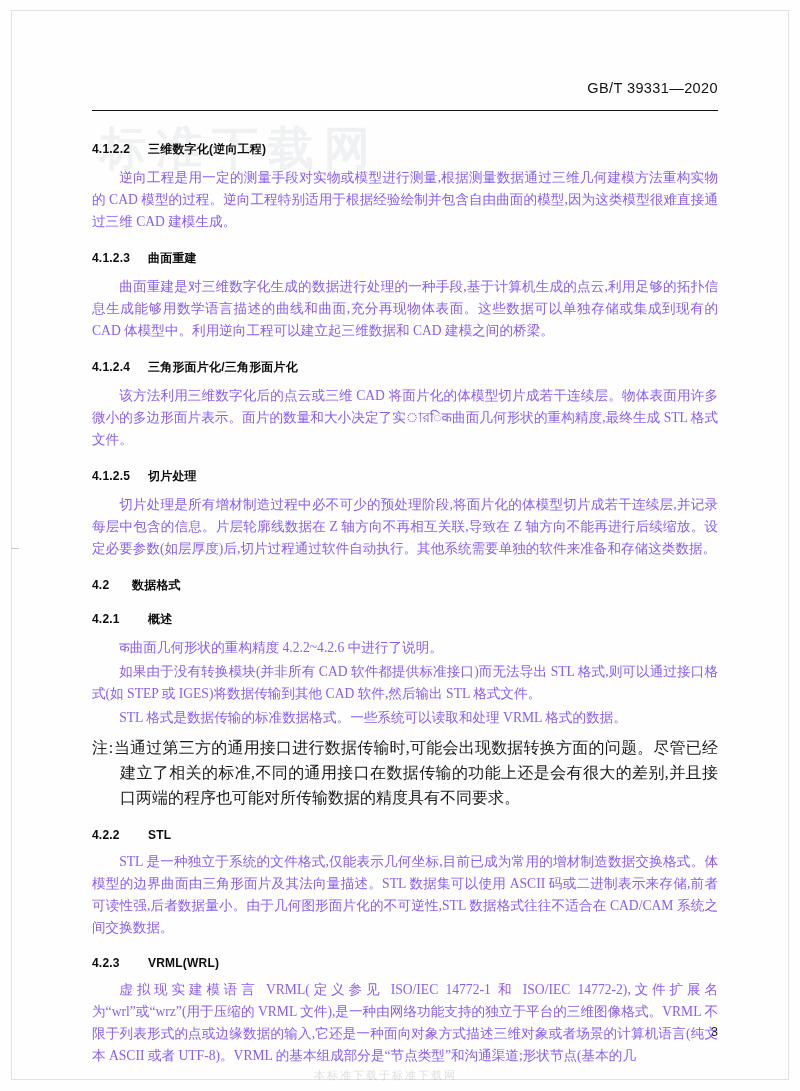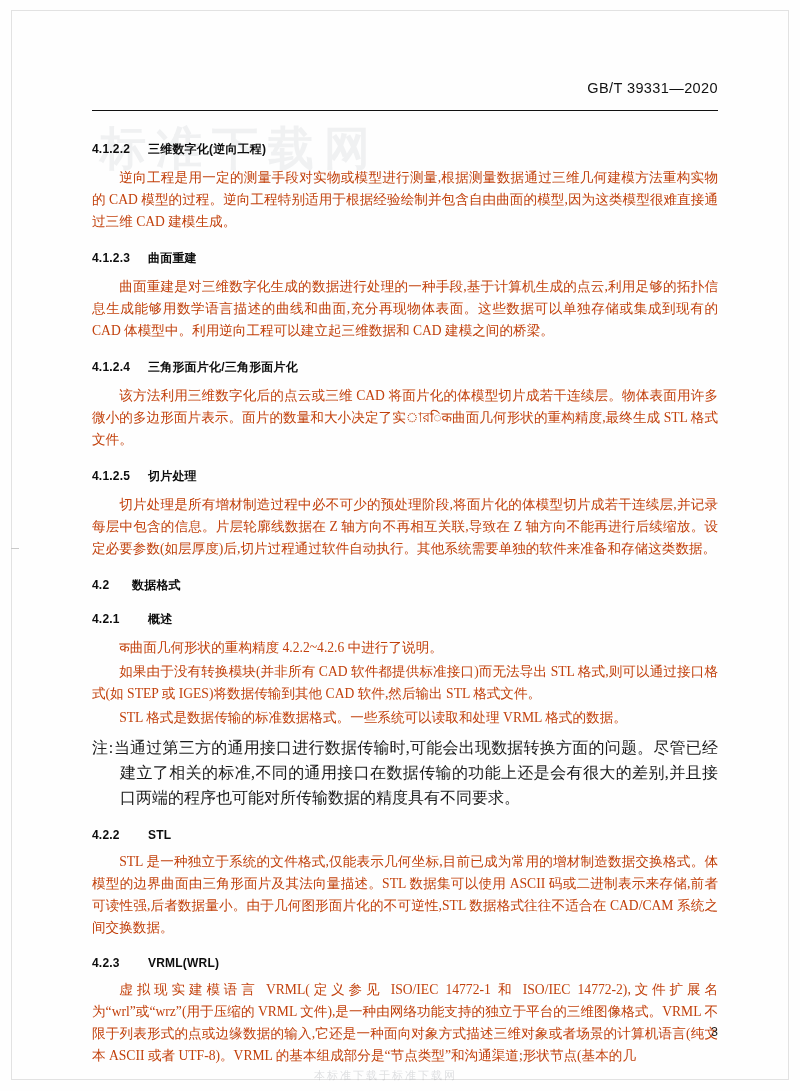--- a/index.html
+++ b/index.html
@@ -69,21 +69,21 @@
   h3.clause.major .num {
     min-width: 40px;
   }
   p.para {
     font-size: 13.6px;
     line-height: 1.62;
     margin: 0 0 2px 0;
     text-align: justify;
     text-justify: inter-ideograph;
     text-indent: 2em;
-    color: #c2410c;
+    color: #8b5cf6;
   }
   .note {
     font-size: 16px;
     line-height: 1.55;
     margin: 7px 0 0 0;
     text-align: justify;
     color: #1a1a1a;
     padding-left: 28px;
     text-indent: -28px;
   }

